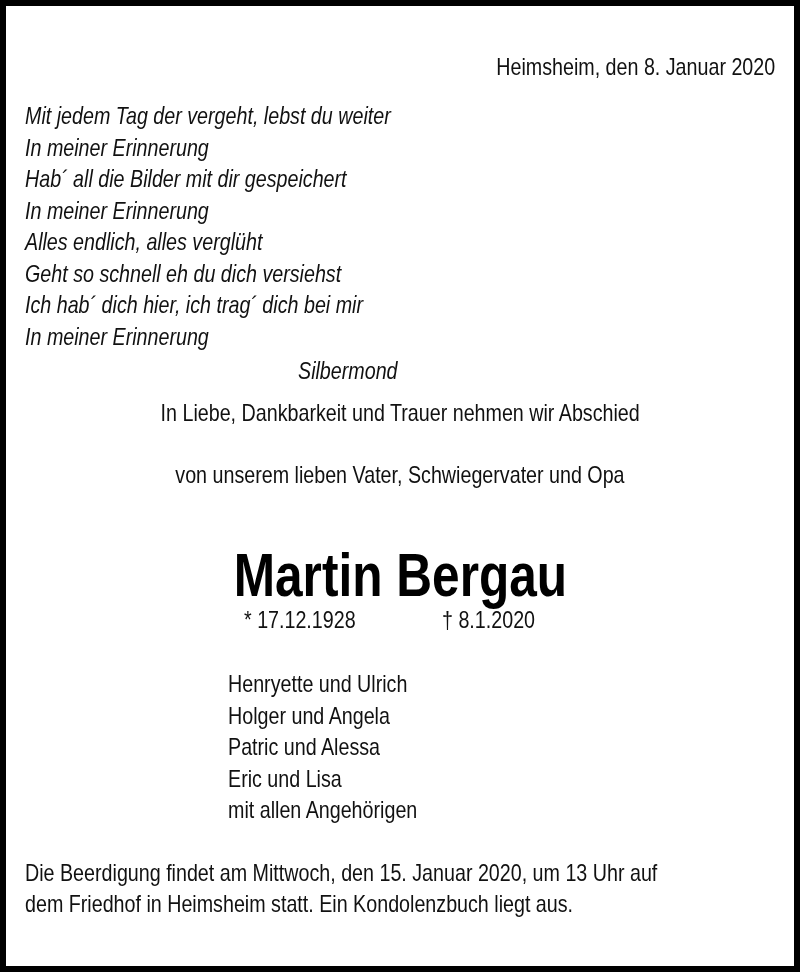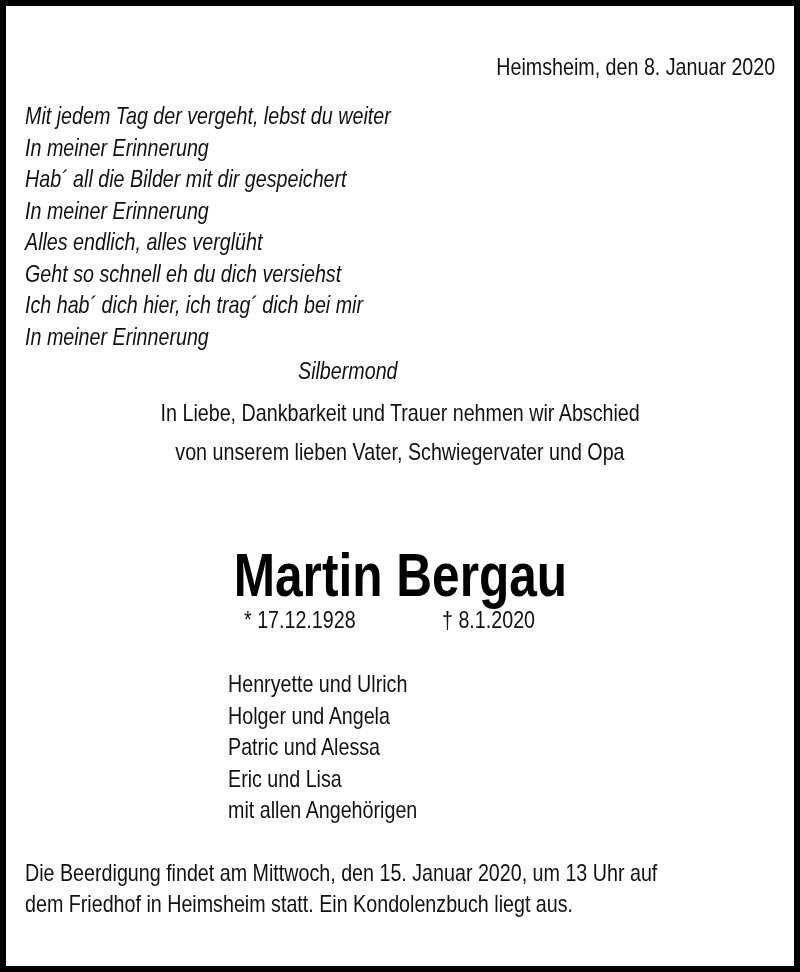--- a/index.html
+++ b/index.html
@@ -36,21 +36,21 @@
   <div class="t it cond" style="left:25px; top:230px;">Alles endlich, alles verglüht</div>
   <div class="t it cond" style="left:25px; top:262px;">Geht so schnell eh du dich versiehst</div>
   <div class="t it cond" style="left:25px; top:293px;">Ich hab´ dich hier, ich trag´ dich bei mir</div>
   <div class="t it cond" style="left:25px; top:325px;">In meiner Erinnerung</div>
   <div class="t cond" style="left:298px; top:359px;">Silbermond</div>
 </div>
 
 <div class="center-wrap" style="top:401px;">
   <span>In Liebe, Dankbarkeit und Trauer nehmen wir Abschied</span>
 </div>
-<div class="center-wrap" style="top:440px;text-decoration:underline;">
+<div class="center-wrap" style="top:463px;text-decoration:underline;">
   <span>von unserem lieben Vater, Schwiegervater und Opa</span>
 </div>
 
 <div class="center-wrap name-wrap" style="top:544px;">
   <span>Martin Bergau</span>
 </div>
 
 <div class="t cond" style="left:244px; top:608px;">* 17.12.1928</div>
 <div class="t cond" style="left:442px; top:608px;">† 8.1.2020</div>
 

